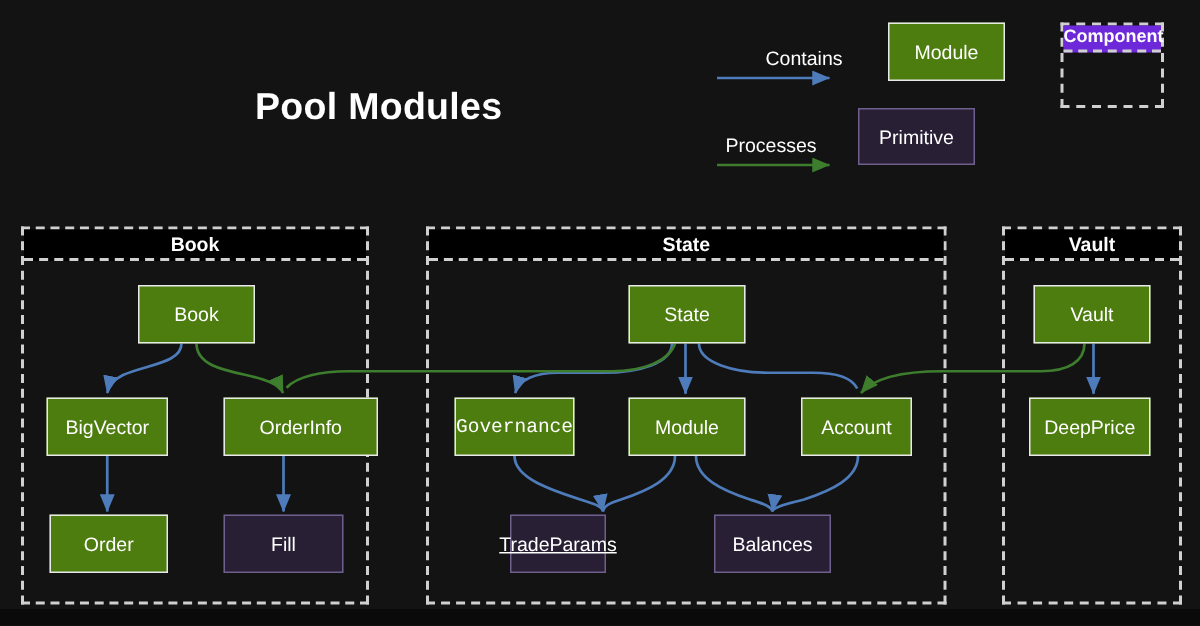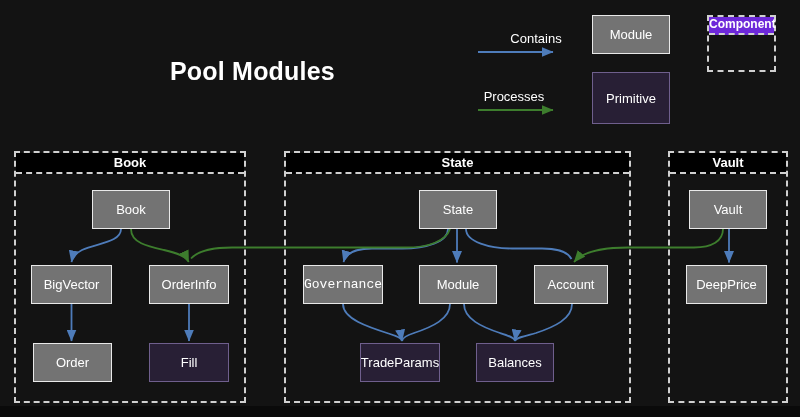--- a/index.html
+++ b/index.html
@@ -13,37 +13,37 @@
   #page-title {
     left:170px; top:57px; font-size:25px; font-weight:bold; letter-spacing:0.2px;
   }
   
   .legend-label { font-size:13px; text-align:center; }
   #lbl-contains  { left:498px; top:31px; width:76px; }
   #lbl-processes { left:474px; top:89px; width:80px; }
   
   .node {
     position:absolute; box-sizing:border-box;
-    background:#737373; border:1.5px solid #e9e9e9;
+    background:#4d7c0f; border:1.5px solid #e9e9e9;
     display:flex; align-items:center; justify-content:center;
     font-size:13px; color:#ffffff; white-space:nowrap;
   }
   .node.primitive { background:#281f35; border-color:#6f5f8d; }
   #lg-module    { left:592px; top:15px; width:78px; height:39px; }
-  #lg-primitive { left:592px; top:72px; width:78px; height:52px; }
+  #lg-primitive { left:572px; top:72px; width:78px; height:38px; }
   #n-book       { left:92px;  top:190px; width:78px; height:39px; }
   #n-bigvector  { left:31px;  top:265px; width:81px; height:39px; }
-  #n-orderinfo  { left:149px; top:265px; width:80px; height:39px; }
+  #n-orderinfo  { left:149px; top:265px; width:103px; height:39px; }
   #n-order      { left:33px;  top:343px; width:79px; height:39px; }
   #n-fill       { left:149px; top:343px; width:80px; height:39px; }
   #n-state      { left:419px; top:190px; width:78px; height:39px; }
   #n-governance { left:303px; top:265px; width:80px; height:39px;font-family:Liberation Mono, monospace; }
   #n-history    { left:419px; top:265px; width:78px; height:39px; }
   #n-account    { left:534px; top:265px; width:74px; height:39px; }
-  #n-tradeparams{ left:360px; top:343px; width:80px; height:39px; }
+  #n-tradeparams{ left:340px; top:343px; width:64px; height:39px;text-decoration:underline; }
   #n-balances   { left:476px; top:343px; width:78px; height:39px; }
   #n-vault      { left:689px; top:190px; width:78px; height:39px; }
   #n-deepprice  { left:686px; top:265px; width:81px; height:39px; }
   
   .container {
     position:absolute; box-sizing:border-box;
     border:2px dashed #d0d0d0; background:transparent;
   }
   .container .bar {
     position:absolute; left:0; right:0; top:0; height:21px;

